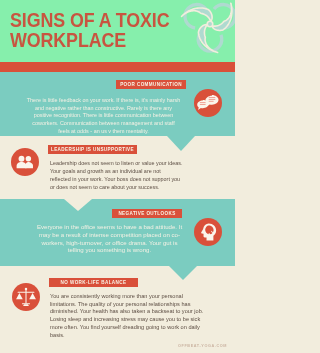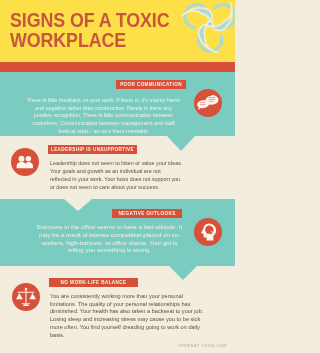--- a/index.html
+++ b/index.html
@@ -1,17 +1,17 @@
 <!DOCTYPE html>
 <html><head>
 <meta charset="utf-8">
 <style>
 html,body{margin:0;padding:0;}
 body{width:235px;height:353px;overflow:hidden;font-family:"Liberation Sans",sans-serif;background:#F2EDDD;-webkit-font-smoothing:antialiased;}
-.page{position:relative;width:235px;height:353px;overflow:hidden;background:#fde047;}
+.page{position:relative;width:235px;height:353px;overflow:hidden;background:#86efac;}
 .band{position:absolute;left:0;width:235px;overflow:hidden;}
 .hdr{top:0;height:62px;}
 .bar{top:62px;height:10px;background:#D9503A;}
 .s1{top:72px;height:64px;background:#7BCCC0;}
 .s2{top:136px;height:63px;background:#F2EDDD;}
 .s3{top:199px;height:67px;background:#7BCCC0;}
 .s4{top:266px;height:87px;background:#F2EDDD;}
 .title{position:absolute;left:10px;top:11px;font-size:19.5px;font-weight:bold;color:#C85540;line-height:19.6px;letter-spacing:-0.1px;white-space:nowrap;transform:scaleX(0.915);transform-origin:0 0;}
 .bio{position:absolute;left:172px;top:-14px;width:76px;height:76px;}
 .tri{position:absolute;width:0;height:0;border-left:14px solid transparent;border-right:14px solid transparent;}

